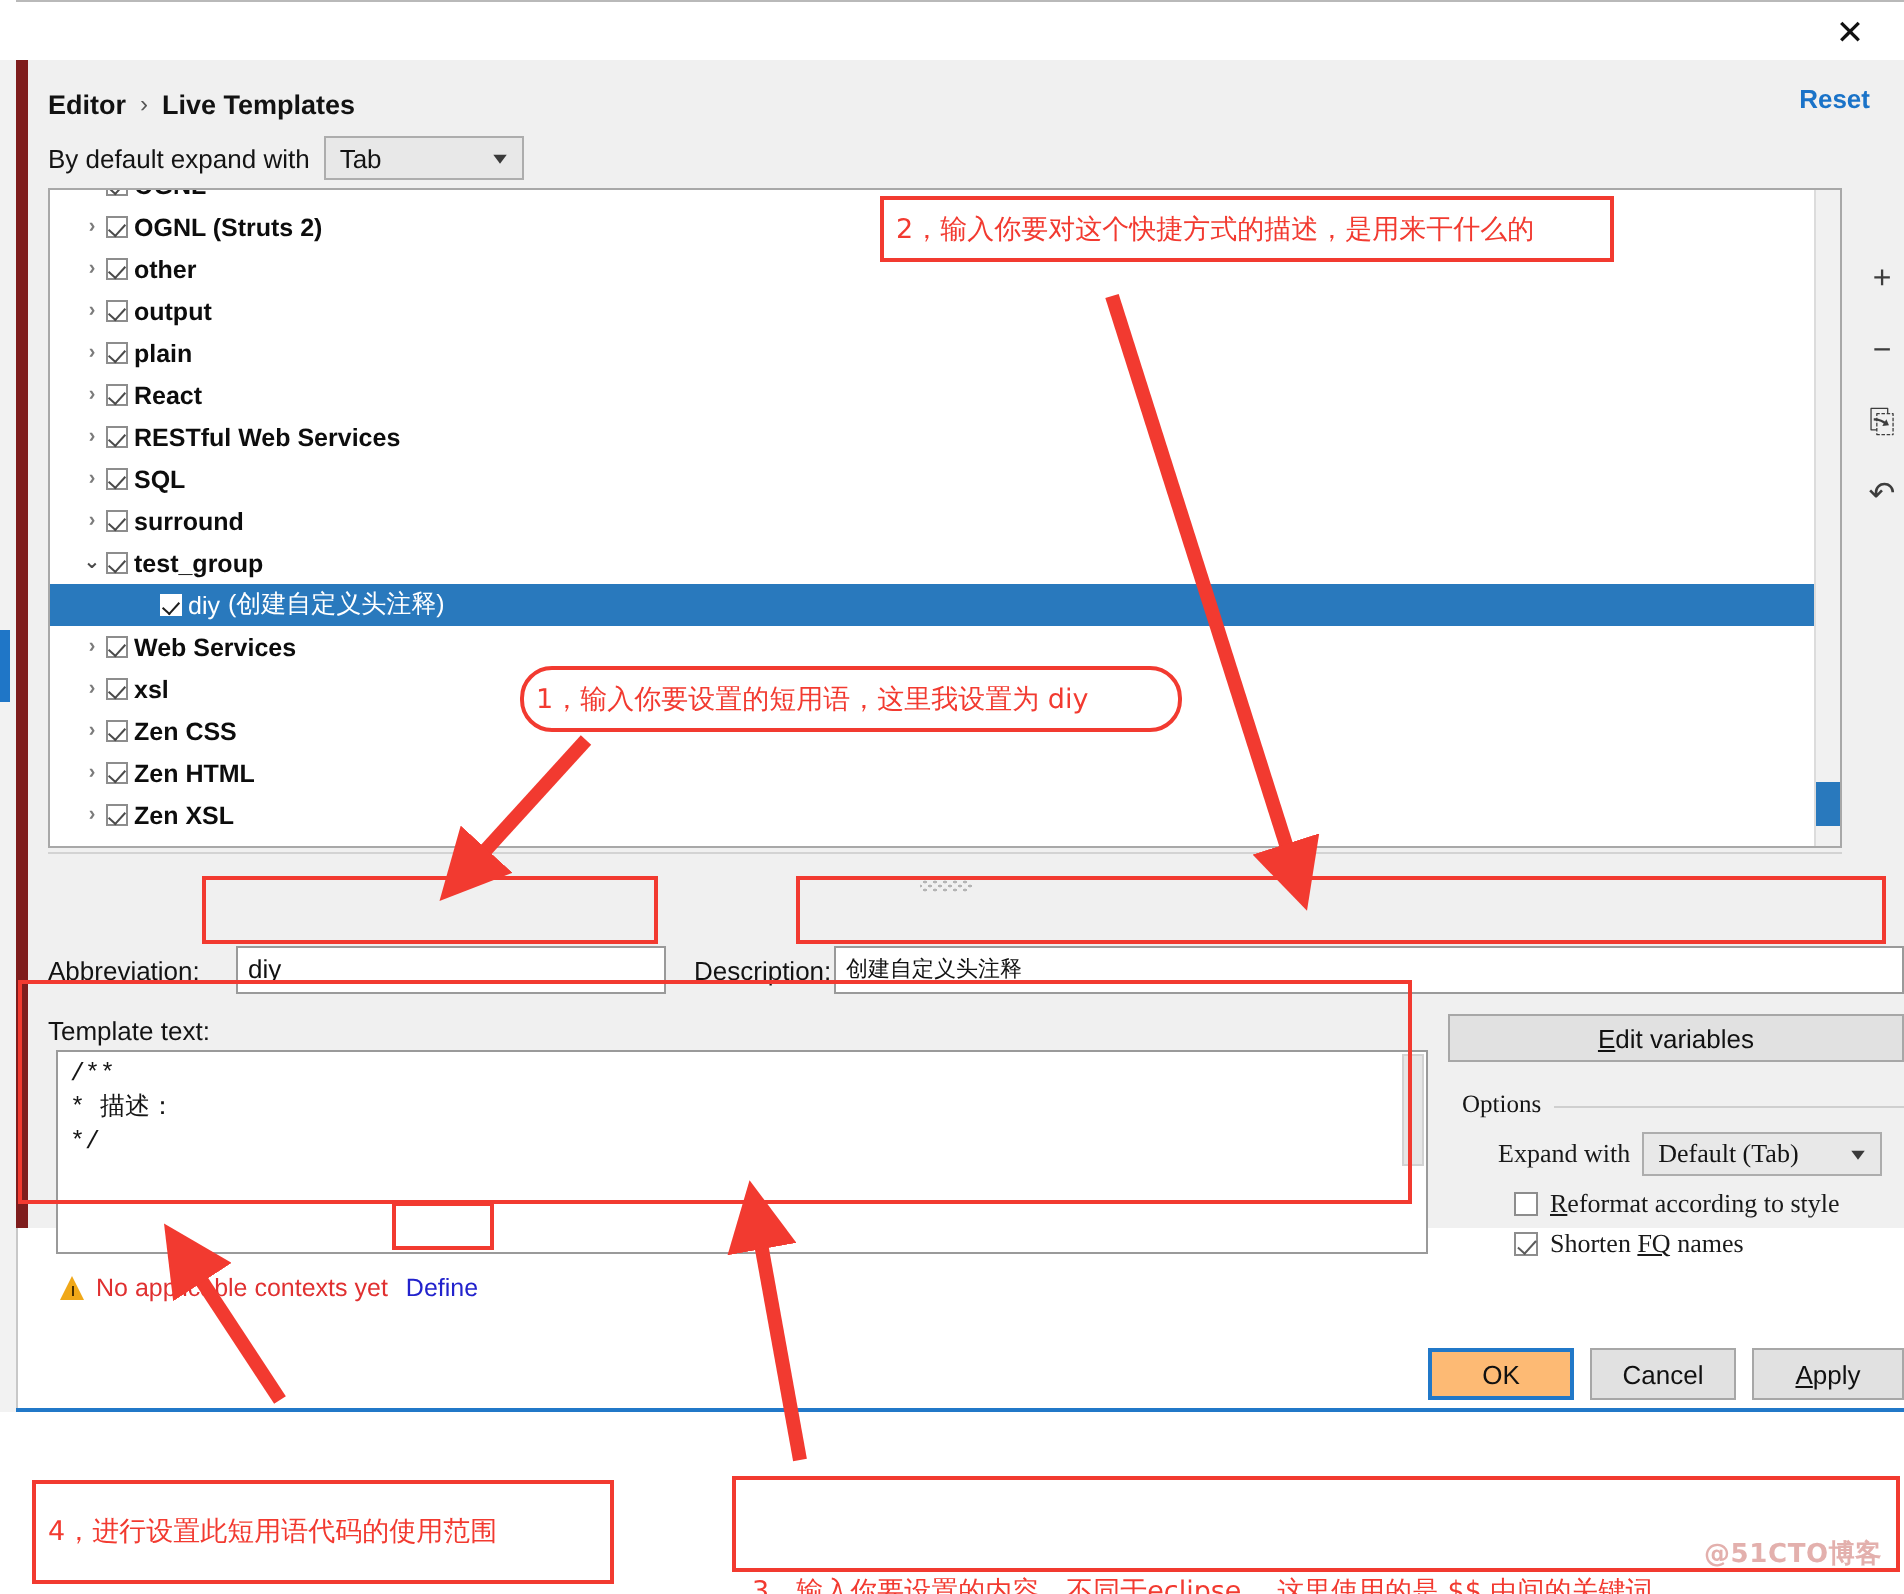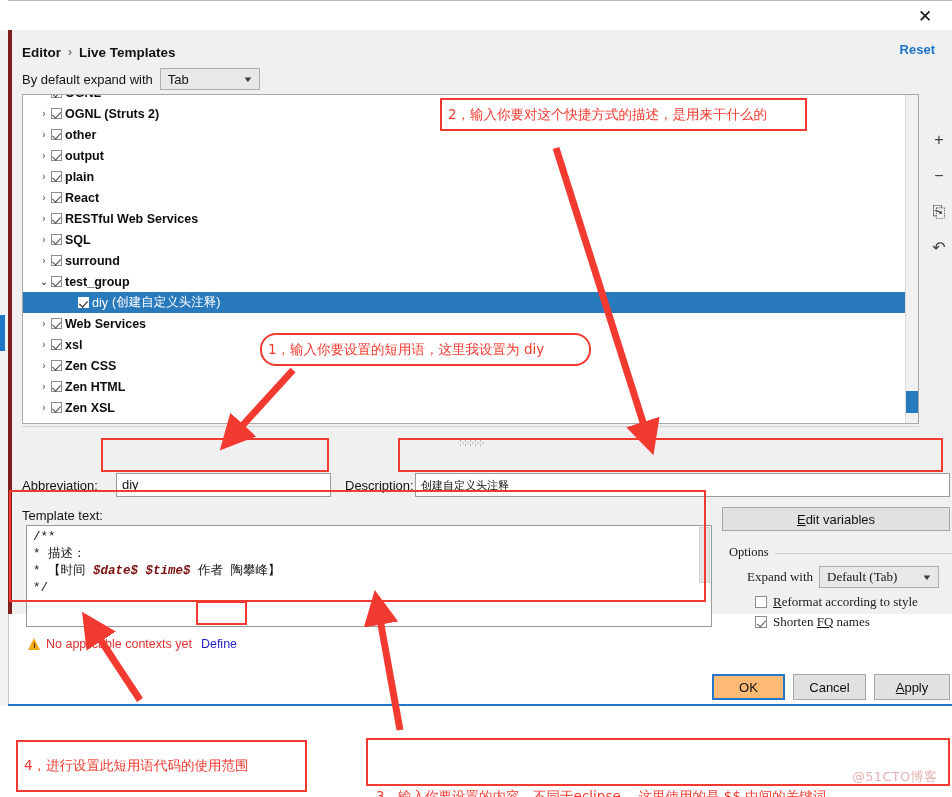--- a/index.html
+++ b/index.html
@@ -26,21 +26,21 @@
   }
   .leftrail-shadow{
     position:absolute;left:0;top:30px;width:8px;height:676px;background:#f2f2f2;
     border-right:1px solid #c8c8c8;
   }
   .leftrail-tab{
     position:absolute;left:0;top:315px;width:5px;height:36px;background:#1f76c7;
   }
   .dialog{
     position:absolute;left:8px;top:30px;width:944px;height:584px;
-    background:#f0f0f0;border-left:4px solid #7f1d1d;
+    background:#f0f0f0;border-left:6px solid #7f1d1d;
     box-sizing:border-box;
   }
 
   
   .crumb{
     position:absolute;left:10px;top:12px;height:20px;
     display:flex;align-items:center;gap:7px;
     font-weight:bold;font-size:13.5px;color:#121212;
   }
   .crumb .sep{font-weight:normal;color:#555;font-size:12px;}
@@ -261,21 +261,21 @@
   }
   
   #anno-box-abbrev{left:101px;top:438px;width:228px;height:34px;}
   #anno-box-desc{left:398px;top:438px;width:545px;height:34px;}
   #anno-box-template{left:9px;top:490px;width:697px;height:112px;}
   #anno-box-define{left:196px;top:601px;width:51px;height:24px;}
 
   .watermark{
     position:absolute;left:852px;top:768px;font-size:13px;color:#e3b0ad;
     font-family:"DejaVu Sans","Liberation Sans",sans-serif;
-    letter-spacing:0.3px;pointer-events:none;
+    letter-spacing:0.3px;pointer-events:none;font-weight:bold;
   }
 
   svg.arrow-layer{position:absolute;left:0;top:0;width:952px;height:797px;pointer-events:none;}
 </style>
 </head>
 <body>
 
 <div id="root">
 
   <div class="leftrail">
@@ -406,21 +406,20 @@
     <div class="lbl" id="abbrev-label">Abbreviation:</div>
     <div id="abbrev-input">diy</div>
     <div class="lbl" id="desc-label">Description:</div>
     <div id="desc-input">创建自定义头注释</div>
 
     <div class="lbl" id="ttext-label">Template text:</div>
     <div id="template-text">
       <div id="template-lines">
           <div>/**</div>
           <div> * 描述：</div>
-          <div> * 【时间 <span class="var">$date$</span> <span class="var">$time$</span> 作者 陶攀峰】</div>
           <div> */</div>
         </div>
       <div class="tt-sb">
         <div class="tt-sb-thumb"></div>
       </div>
     </div>
 
     <div class="ctx">
       <span class="warn-ico"></span>
       <span class="ctx-text">No applicable contexts yet</span>

